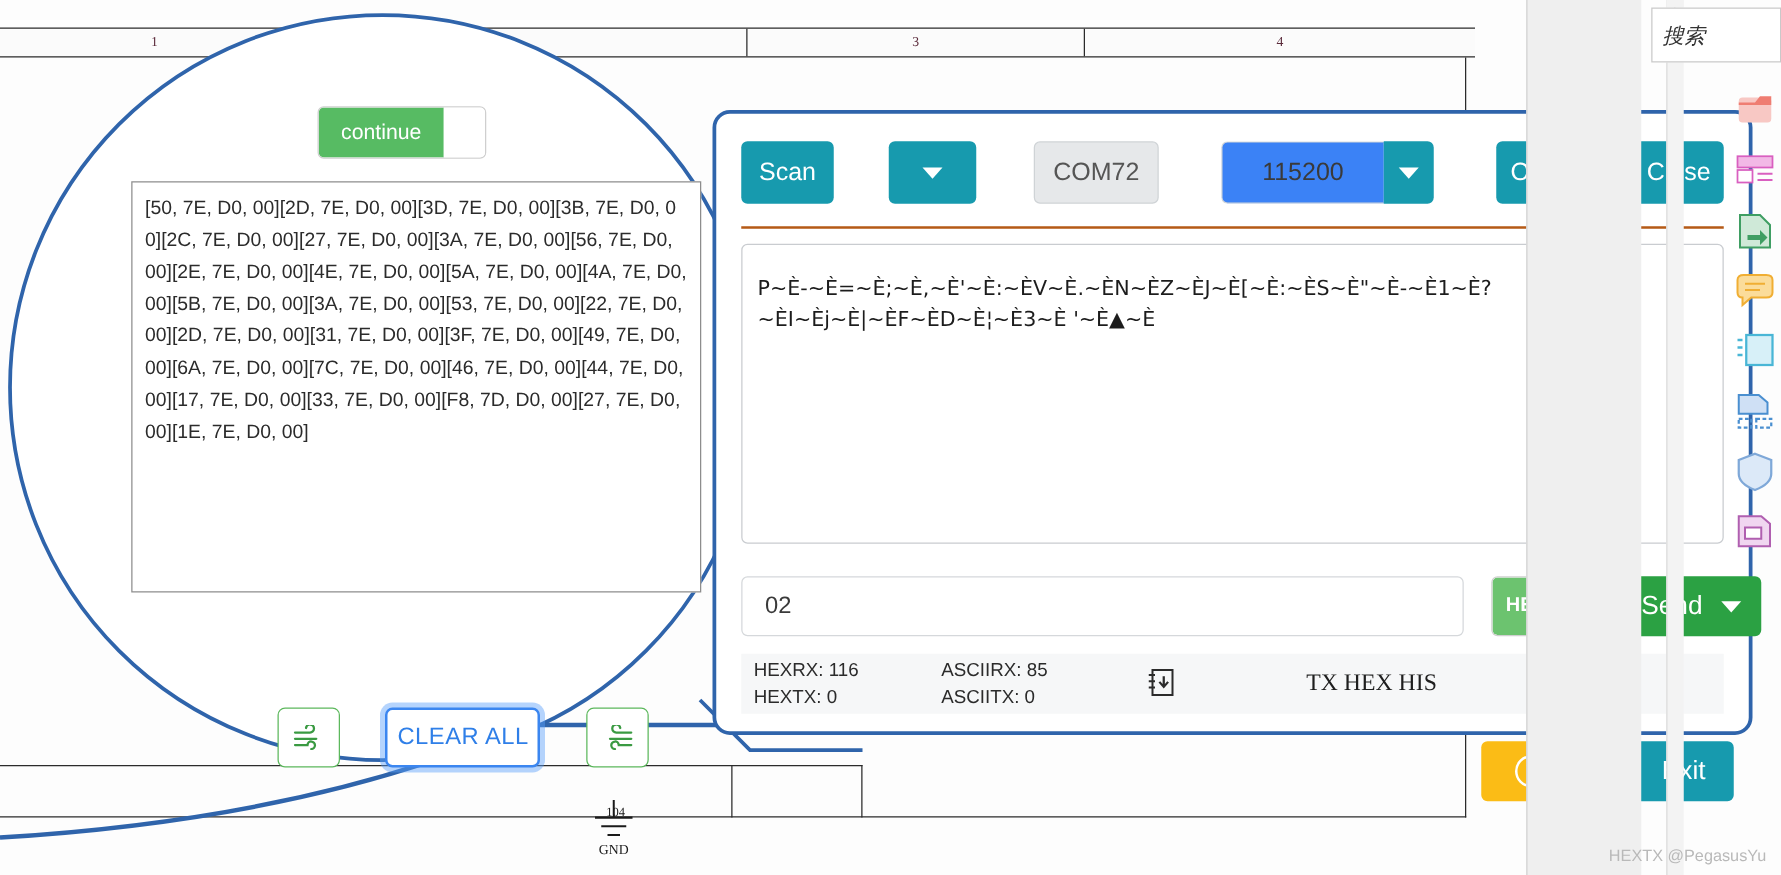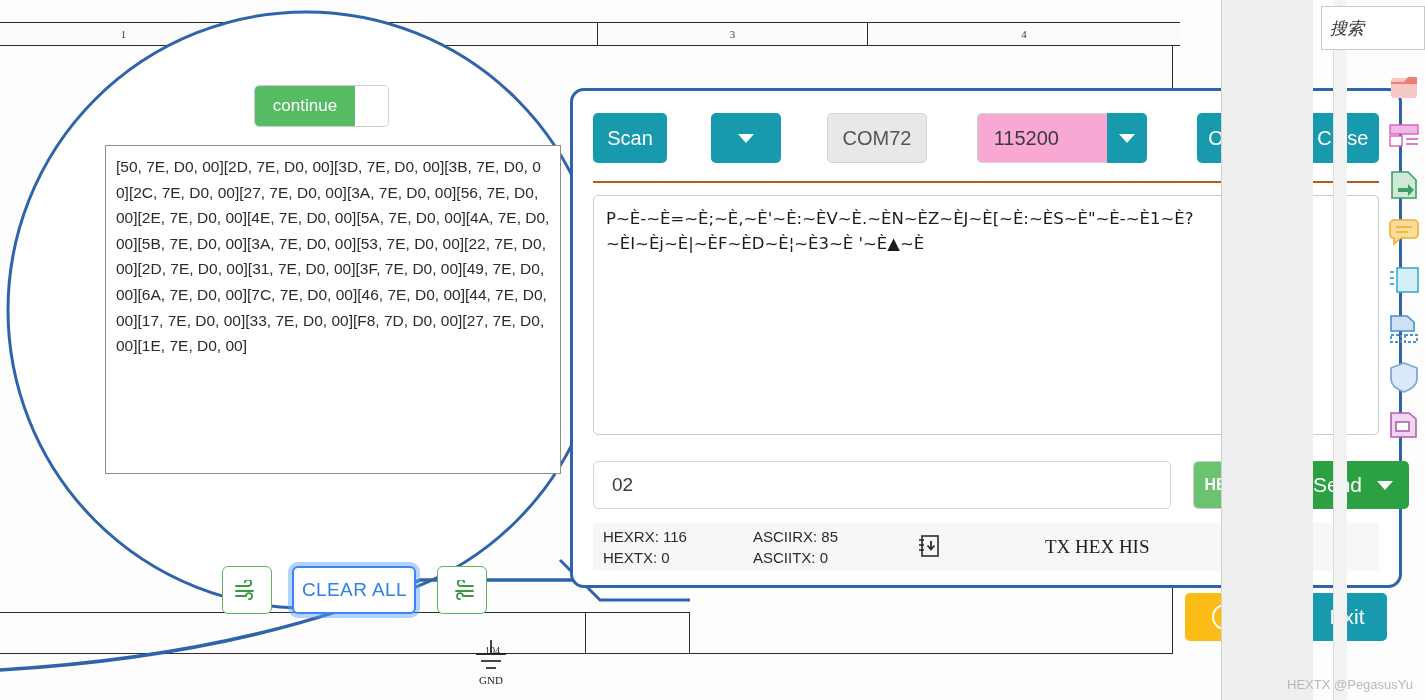--- a/index.html
+++ b/index.html
@@ -94,21 +94,21 @@
   }
 
   .left-btn-row { position:absolute; left:222px; top:566px; }
   .icon-btn {
     width:50px; height:48px; border:1px solid #5cb85c; border-radius:6px;
     background:#fff; display:inline-flex; align-items:center; justify-content:center;
     vertical-align:top;
   }
   .clear-all {
     display:inline-flex; align-items:center; justify-content:center;
-    width:124px; height:48px; margin:0 16px; vertical-align:top;
+    width:124px; height:48px; margin:0 32px; vertical-align:top;
     border:2px solid #3b86f0; border-radius:6px; background:#fff;
     color:#2f7fe8; font-size:19px; letter-spacing:.4px;
     box-shadow:0 0 0 4px rgba(90,160,250,.45);
   }
 
   
   .panel {
     position:absolute; left:570px; top:88px; width:832px; height:500px;
     border:3px solid #2f64ab; border-radius:14px; background:#fff;
   }
@@ -131,38 +131,38 @@
     border-right:8px solid transparent; border-top:9px solid #fff;
   }
   .com-box {
     width:110px; height:50px; margin-left:30px; background:#e6e8ea;
     border:1px solid #cfd3d6; border-radius:5px;
     display:flex; align-items:center; justify-content:center;
     font-size:20px; color:#555;
   }
   .baud-group { display:flex; margin-left:34px; }
   .baud-box {
-    width:130px; height:50px; background:#f9a8d4;
+    width:130px; height:50px; background:#3b82f6;
     border:1px solid #d3d6d9; border-right:none; border-radius:5px 0 0 5px;
-    display:flex; align-items:center; padding-left:16px;
+    display:flex; align-items:center; padding-left:32px;
     font-size:20px; color:#3a3a3a;
   }
   .baud-caret {
     width:40px; height:50px; background:#179aae; border-radius:0 5px 5px 0;
     display:flex; align-items:center; justify-content:center;
   }
   .divider {
     position:absolute; left:20px; right:20px; top:90px;
     border-top:2px solid #b55a16;
   }
 
   .rxbox {
     position:absolute; left:20px; top:104px; right:20px; height:240px;
     border:1px solid #c9ccd0; border-radius:5px; background:#fff;
-    padding:10px 12px; font-size:16.5px; line-height:25px; color:#1c1c1c;
+    padding:22px 12px; font-size:16.5px; line-height:25px; color:#1c1c1c;
     overflow:hidden; white-space:pre-wrap; word-break:break-all;
     font-family:"DejaVu Sans", sans-serif;
   }
 
   .send-row { position:absolute; left:20px; top:370px; right:20px; height:48px; display:flex; }
   .send-input {
     flex:0 0 578px; height:48px; border:1px solid #d5d8db; border-radius:5px;
     background:#fff; display:flex; align-items:center; padding-left:18px;
     font-size:19px; color:#3a3a3a;
   }

